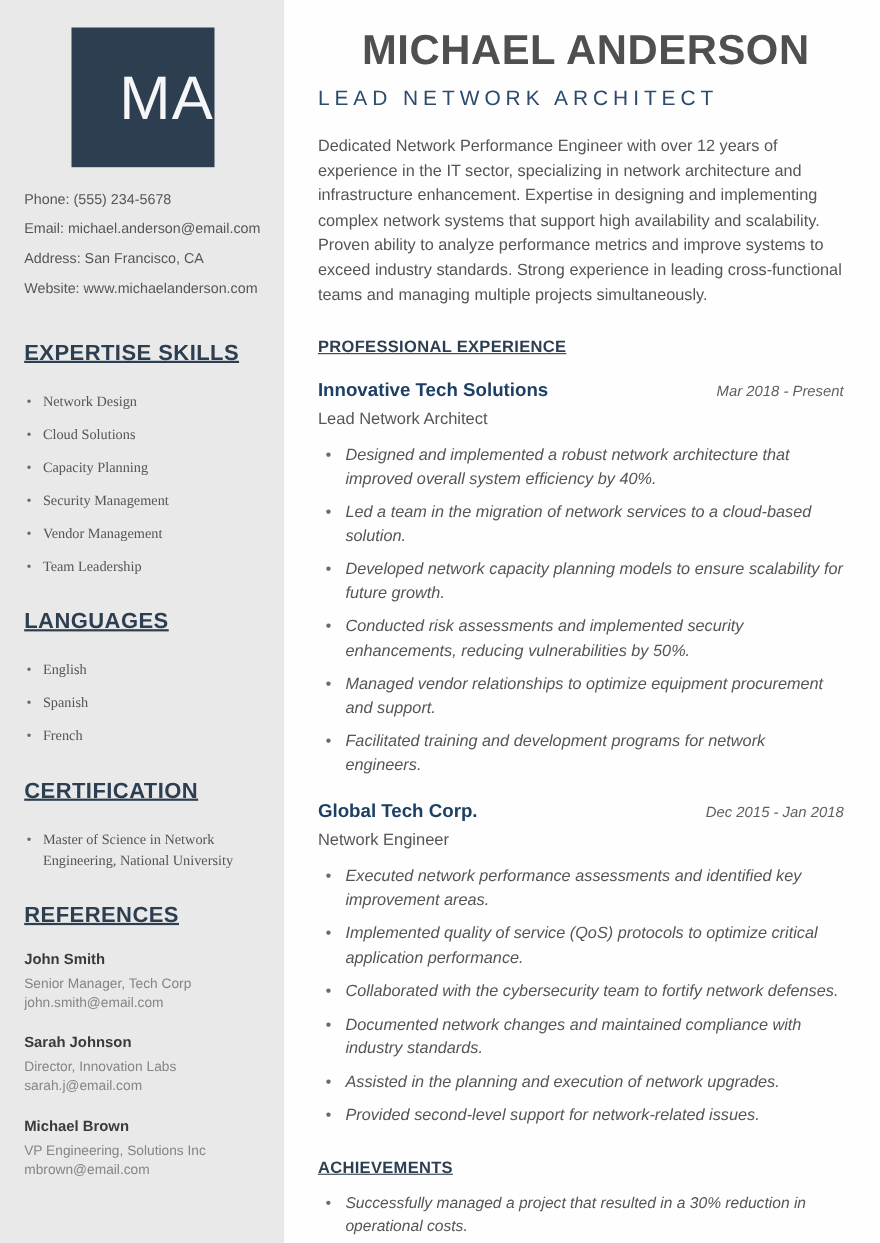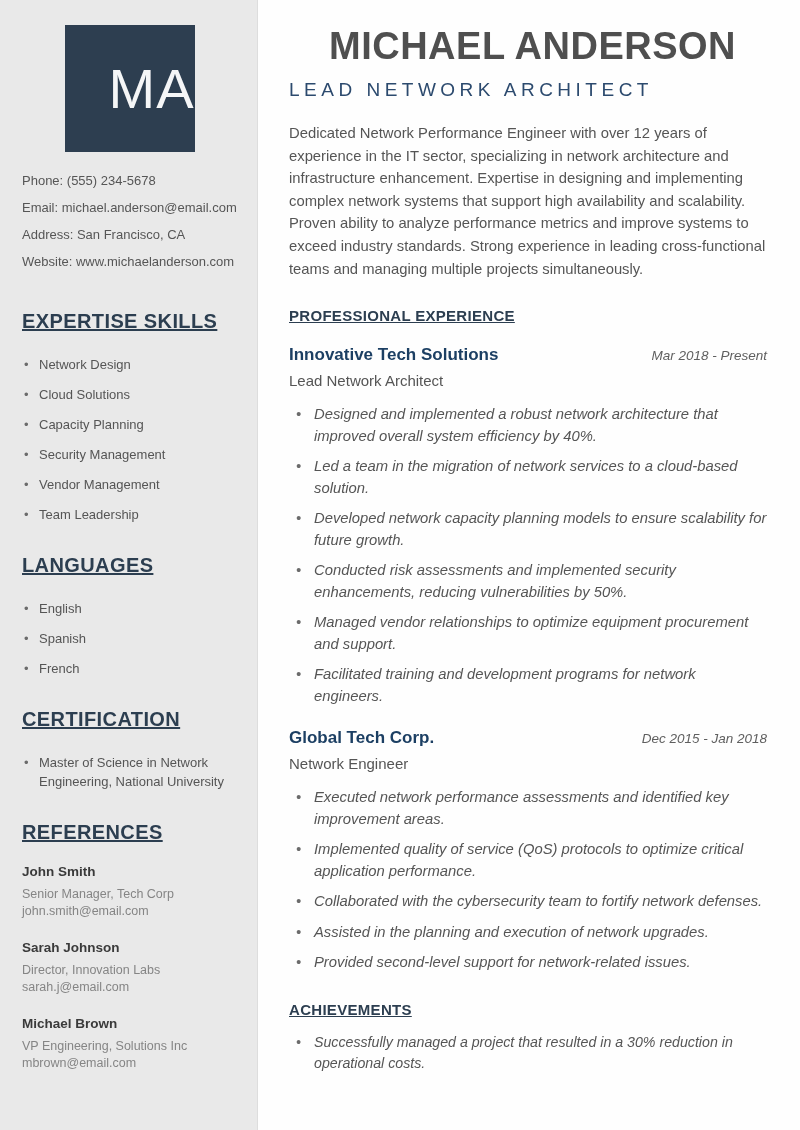--- a/index.html
+++ b/index.html
@@ -48,20 +48,21 @@
   }
   .side-heading.tight { margin-top: 30px; }
   .side-list { list-style: none; margin-top: 22px; }
   .side-list li {
     position: relative;
     font-size: 13px;
     color: #555555;
     padding-left: 17px;
     margin-bottom: 11px;
     line-height: 19px;
+    font-family: Liberation Serif, serif;
   }
   .side-list li::before {
     content: "\2022";
     position: absolute; left: 2px; top: 0;
     color: #6b6b6b;
   }
   .ref-person { margin-top: 20px; }
   .ref-name {
     font-size: 13.5px; font-weight: bold; color: #3a3a3a;
     margin-bottom: 7px;
@@ -220,20 +221,21 @@
     <section class="job">
       <div class="job-header">
         <span class="company">Global Tech Corp.</span>
         <span class="dates">Dec 2015 - Jan 2018</span>
       </div>
       <div class="role">Network Engineer</div>
       <ul class="bullet-list">
         <li>Executed network performance assessments and identified key improvement areas.</li>
         <li>Implemented quality of service (QoS) protocols to optimize critical application performance.</li>
         <li>Collaborated with the cybersecurity team to fortify network defenses.</li>
+        <li>Documented network changes and maintained compliance with industry standards.</li>
         <li>Assisted in the planning and execution of network upgrades.</li>
         <li>Provided second-level support for network-related issues.</li>
       </ul>
     </section>
 
     <h2 class="section-heading">ACHIEVEMENTS</h2>
     <ul class="bullet-list small" style="margin-top:14px;">
       <li>Successfully managed a project that resulted in a 30% reduction in operational costs.</li>
 
     </ul>

